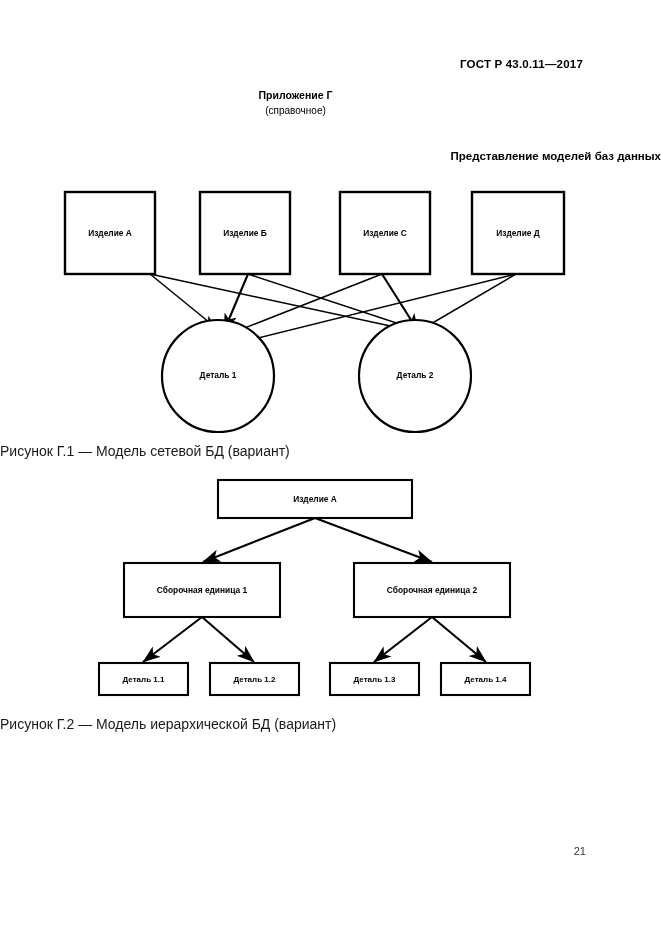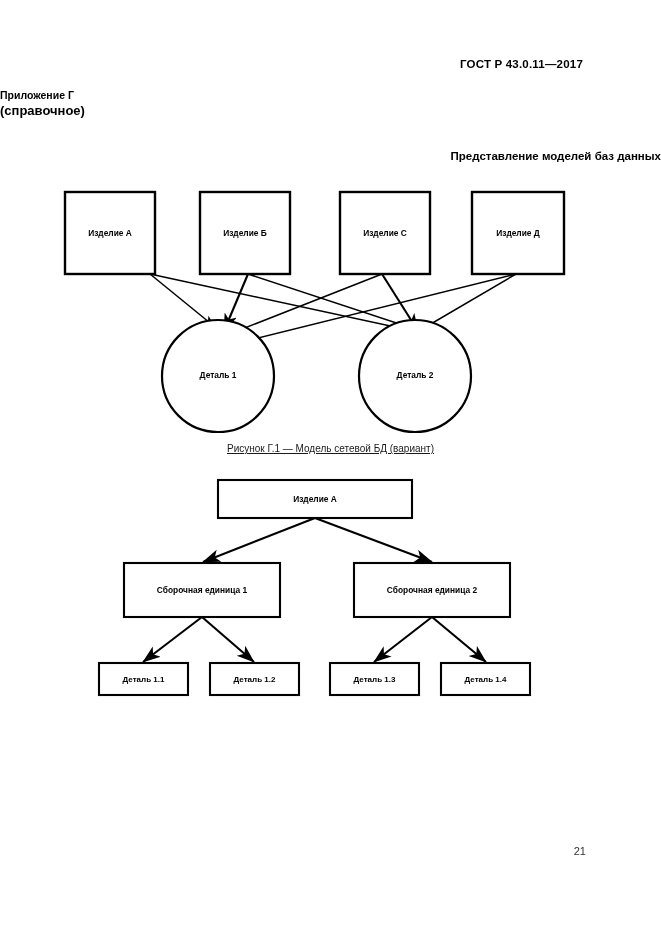--- a/index.html
+++ b/index.html
@@ -26,50 +26,50 @@
     font-size: 11.5px;
     font-weight: bold;
     letter-spacing: 0.2px;
     white-space: nowrap;
   }
   .appendix-block {
     position: absolute;
     top: 88px;
     left: 0;
     width: 661px;
+    text-align: center;
     padding-right: 70px;
     box-sizing: border-box;
   }
   .appendix-title {
     font-size: 10.5px;
     font-weight: bold;
     line-height: 15px;
   }
   .appendix-sub {
-    font-size: 13px;
-    font-weight: bold;
+    font-size: 10px;
+    font-weight: normal;
     line-height: 15px;
   }
   .section-title {
     position: absolute;
     top: 150px;
     left: 0;
     width: 661px;
     text-align: right;
     font-size: 11.5px;
     font-weight: bold;
   }
   .fig-caption {
     position: absolute;
     left: 0;
     width: 661px;
-    text-align: center;
-    font-size: 10px;
+    text-align: left;
+    font-size: 14px;
     color: #1a1a1a;
-    text-decoration: underline;
   }
   #caption-fig1 { top: 443px; }
   #caption-fig2 { top: 716px; }
   .page-number {
     position: absolute;
     top: 845px;
     right: 75px;
     font-size: 11px;
     color: #333333;
   }
@@ -231,16 +231,17 @@
     <g>
       <rect class="dg-box-thin" x="330" y="188" width="89" height="32"></rect>
       <text class="dg-label-sm" x="374.5" y="205">Деталь 1.3</text>
     </g>
     <g>
       <rect class="dg-box-thin" x="441" y="188" width="89" height="32"></rect>
       <text class="dg-label-sm" x="485.5" y="205">Деталь 1.4</text>
     </g>
   </svg>
 
+  <div class="fig-caption" id="caption-fig2">Рисунок Г.2 — Модель иерархической БД (вариант)</div>
 
   <div class="page-number">21</div>
 
 </div>
 
 </body></html>

